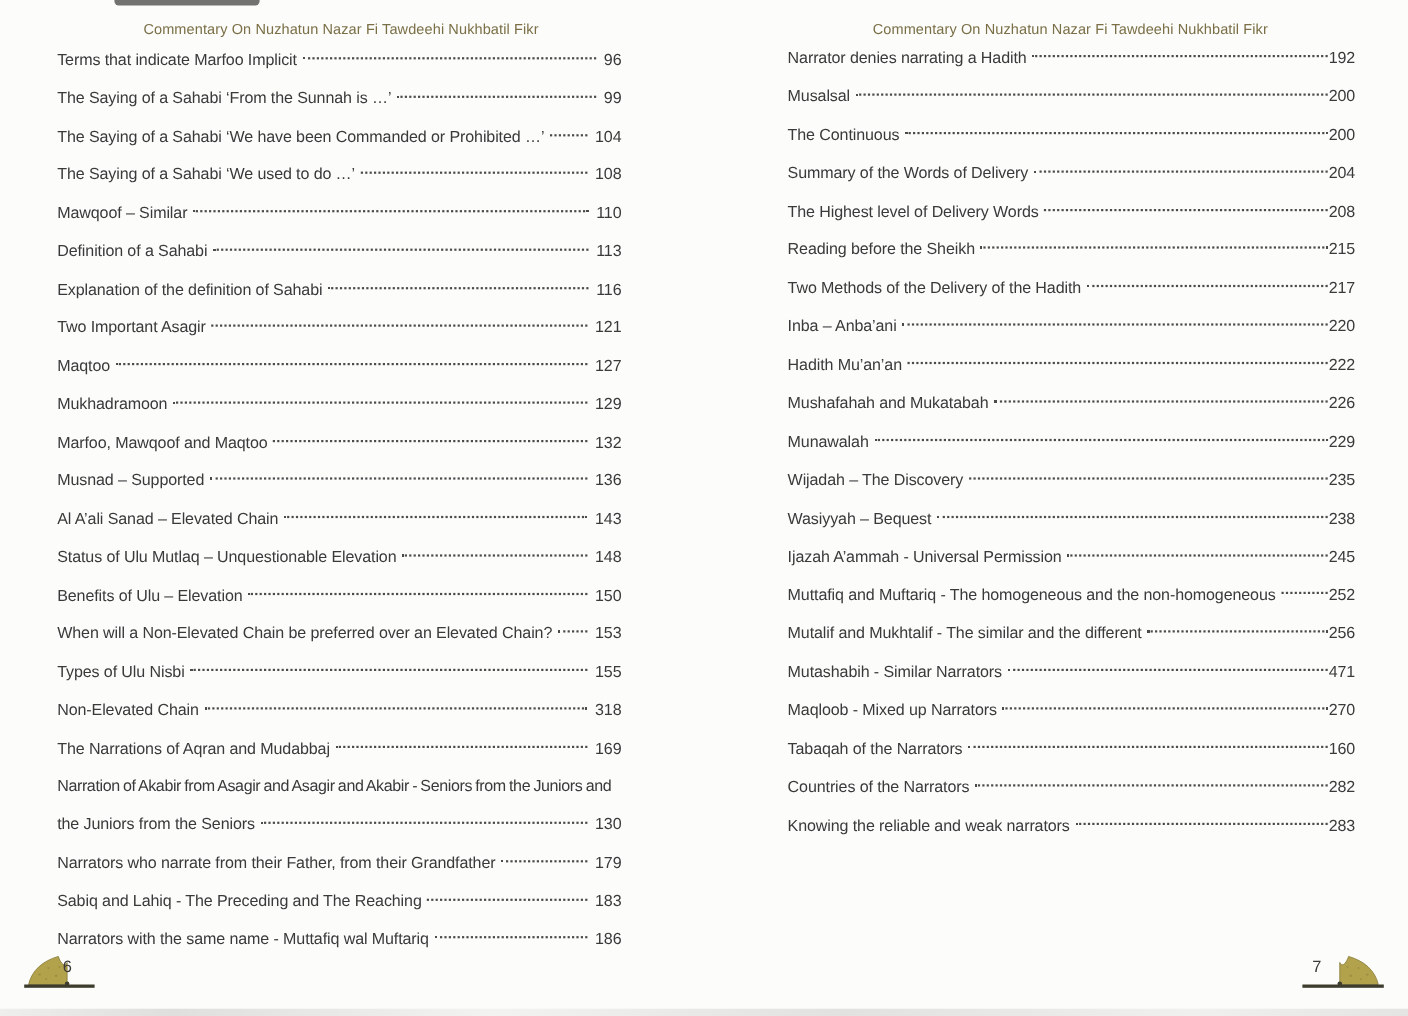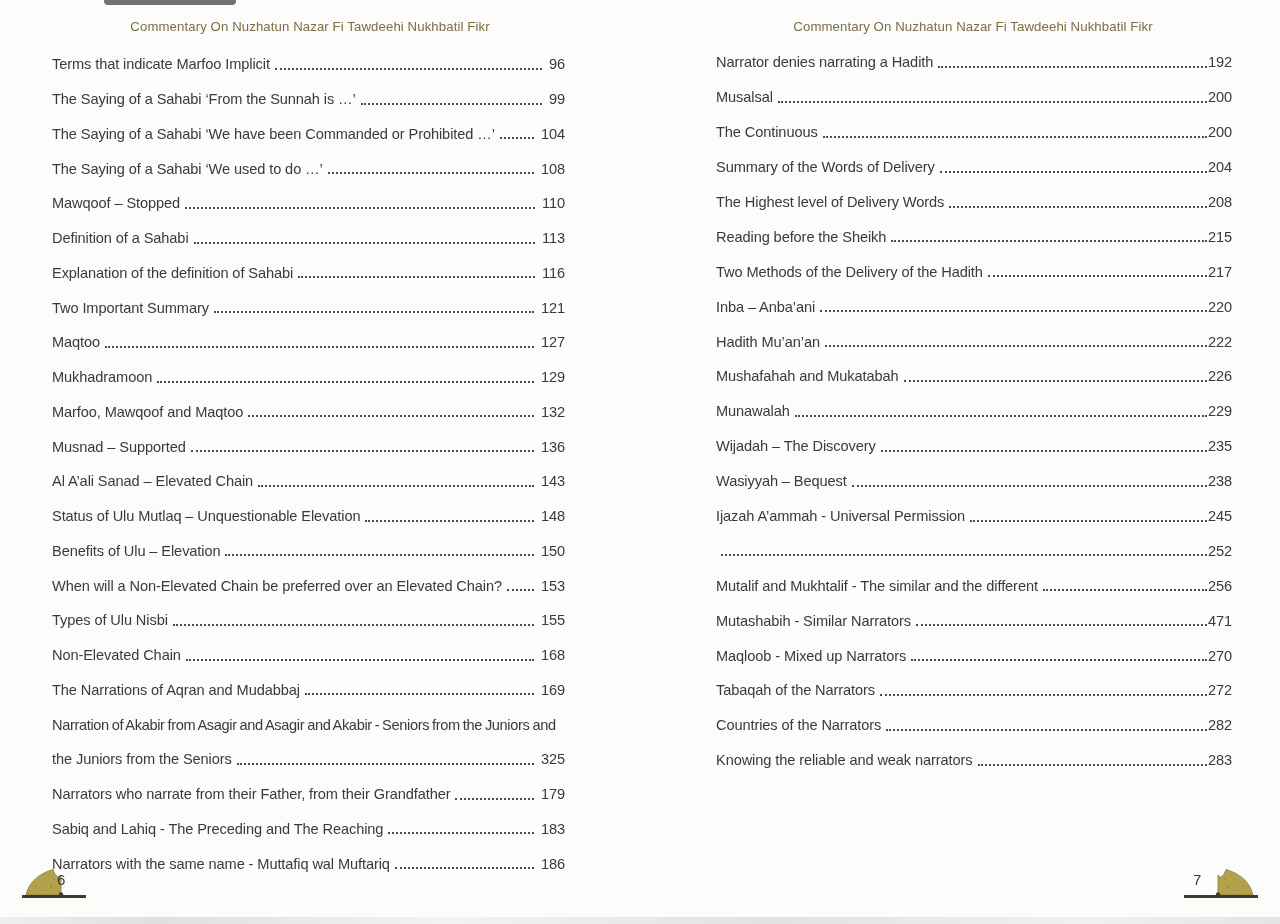--- a/index.html
+++ b/index.html
@@ -17,21 +17,21 @@
     position:absolute;top:19px;left:0;width:100%;text-align:center;
     font-size:13.2px;letter-spacing:.1px;color:var(--header_text,#7a6f46);
   }
   #page-left .running-header{transform:translateX(-10px)}
   #page-right .running-header{transform:translateX(13px)}
 
   .toc{position:absolute;font-size:14.6px;letter-spacing:-.1px}
   #toc-left{top:47px;left:52px;width:513px;--rowh:34.75px}
   #toc-right{top:45px;left:76px;width:516px;--rowh:34.9px}
 
-  .toc-row{height:var(--rowh);display:flex;align-items:center;white-space:nowrap}
+  .toc-row{height:var(--rowh);display:flex;align-items:flex-start;white-space:nowrap}
   .toc-row .title{flex:0 0 auto}
   .leader{
     flex:1 1 auto;min-width:10px;height:1px;
     border-bottom:2.3px dotted var(--dots,#4b4b4b);
     transform:translateY(4px);margin-left:5px;
   }
   #toc-left .leader{margin-right:7px}
   #toc-right .leader{margin-right:1px}
   .num{flex:0 0 auto}
   .wrap-first{letter-spacing:-.35px;word-spacing:-.8px}
@@ -81,36 +81,36 @@
         <span class="title">The Saying of a Sahabi ‘We have been Commanded or Prohibited …’</span>
         <span class="leader"></span>
         <span class="num">104</span>
       </div>
       <div class="toc-row">
         <span class="title">The Saying of a Sahabi ‘We used to do …’</span>
         <span class="leader"></span>
         <span class="num">108</span>
       </div>
       <div class="toc-row">
-        <span class="title">Mawqoof – Stopped</span>
+        <span class="title">Mawqoof – Similar</span>
         <span class="leader"></span>
         <span class="num">110</span>
       </div>
       <div class="toc-row">
         <span class="title">Definition of a Sahabi</span>
         <span class="leader"></span>
         <span class="num">113</span>
       </div>
       <div class="toc-row">
         <span class="title">Explanation of the definition of Sahabi</span>
         <span class="leader"></span>
         <span class="num">116</span>
       </div>
       <div class="toc-row">
-        <span class="title">Two Important Summary</span>
+        <span class="title">Two Important Asagir</span>
         <span class="leader"></span>
         <span class="num">121</span>
       </div>
       <div class="toc-row">
         <span class="title">Maqtoo</span>
         <span class="leader"></span>
         <span class="num">127</span>
       </div>
       <div class="toc-row">
         <span class="title">Mukhadramoon</span>
@@ -148,34 +148,34 @@
         <span class="num">153</span>
       </div>
       <div class="toc-row">
         <span class="title">Types of Ulu Nisbi</span>
         <span class="leader"></span>
         <span class="num">155</span>
       </div>
       <div class="toc-row">
         <span class="title">Non-Elevated Chain</span>
         <span class="leader"></span>
-        <span class="num">168</span>
+        <span class="num">318</span>
       </div>
       <div class="toc-row">
         <span class="title">The Narrations of Aqran and Mudabbaj</span>
         <span class="leader"></span>
         <span class="num">169</span>
       </div>
       <div class="toc-row wrap-first">
         <span class="title">Narration of Akabir from Asagir and Asagir and Akabir - Seniors from the Juniors and</span>
       </div>
       <div class="toc-row">
         <span class="title">the Juniors from the Seniors</span>
         <span class="leader"></span>
-        <span class="num">325</span>
+        <span class="num">130</span>
       </div>
       <div class="toc-row">
         <span class="title">Narrators who narrate from their Father, from their Grandfather</span>
         <span class="leader"></span>
         <span class="num">179</span>
       </div>
       <div class="toc-row">
         <span class="title">Sabiq and Lahiq - The Preceding and The Reaching</span>
         <span class="leader"></span>
         <span class="num">183</span>
@@ -266,20 +266,21 @@
         <span class="title">Wasiyyah – Bequest</span>
         <span class="leader"></span>
         <span class="num">238</span>
       </div>
       <div class="toc-row">
         <span class="title">Ijazah A’ammah - Universal Permission</span>
         <span class="leader"></span>
         <span class="num">245</span>
       </div>
       <div class="toc-row">
+        <span class="title">Muttafiq and Muftariq - The homogeneous and the non-homogeneous</span>
         <span class="leader"></span>
         <span class="num">252</span>
       </div>
       <div class="toc-row">
         <span class="title">Mutalif and Mukhtalif - The similar and the different</span>
         <span class="leader"></span>
         <span class="num">256</span>
       </div>
       <div class="toc-row">
         <span class="title">Mutashabih - Similar Narrators</span>
@@ -287,21 +288,21 @@
         <span class="num">471</span>
       </div>
       <div class="toc-row">
         <span class="title">Maqloob - Mixed up Narrators</span>
         <span class="leader"></span>
         <span class="num">270</span>
       </div>
       <div class="toc-row">
         <span class="title">Tabaqah of the Narrators</span>
         <span class="leader"></span>
-        <span class="num">272</span>
+        <span class="num">160</span>
       </div>
       <div class="toc-row">
         <span class="title">Countries of the Narrators</span>
         <span class="leader"></span>
         <span class="num">282</span>
       </div>
       <div class="toc-row">
         <span class="title">Knowing the reliable and weak narrators</span>
         <span class="leader"></span>
         <span class="num">283</span>

